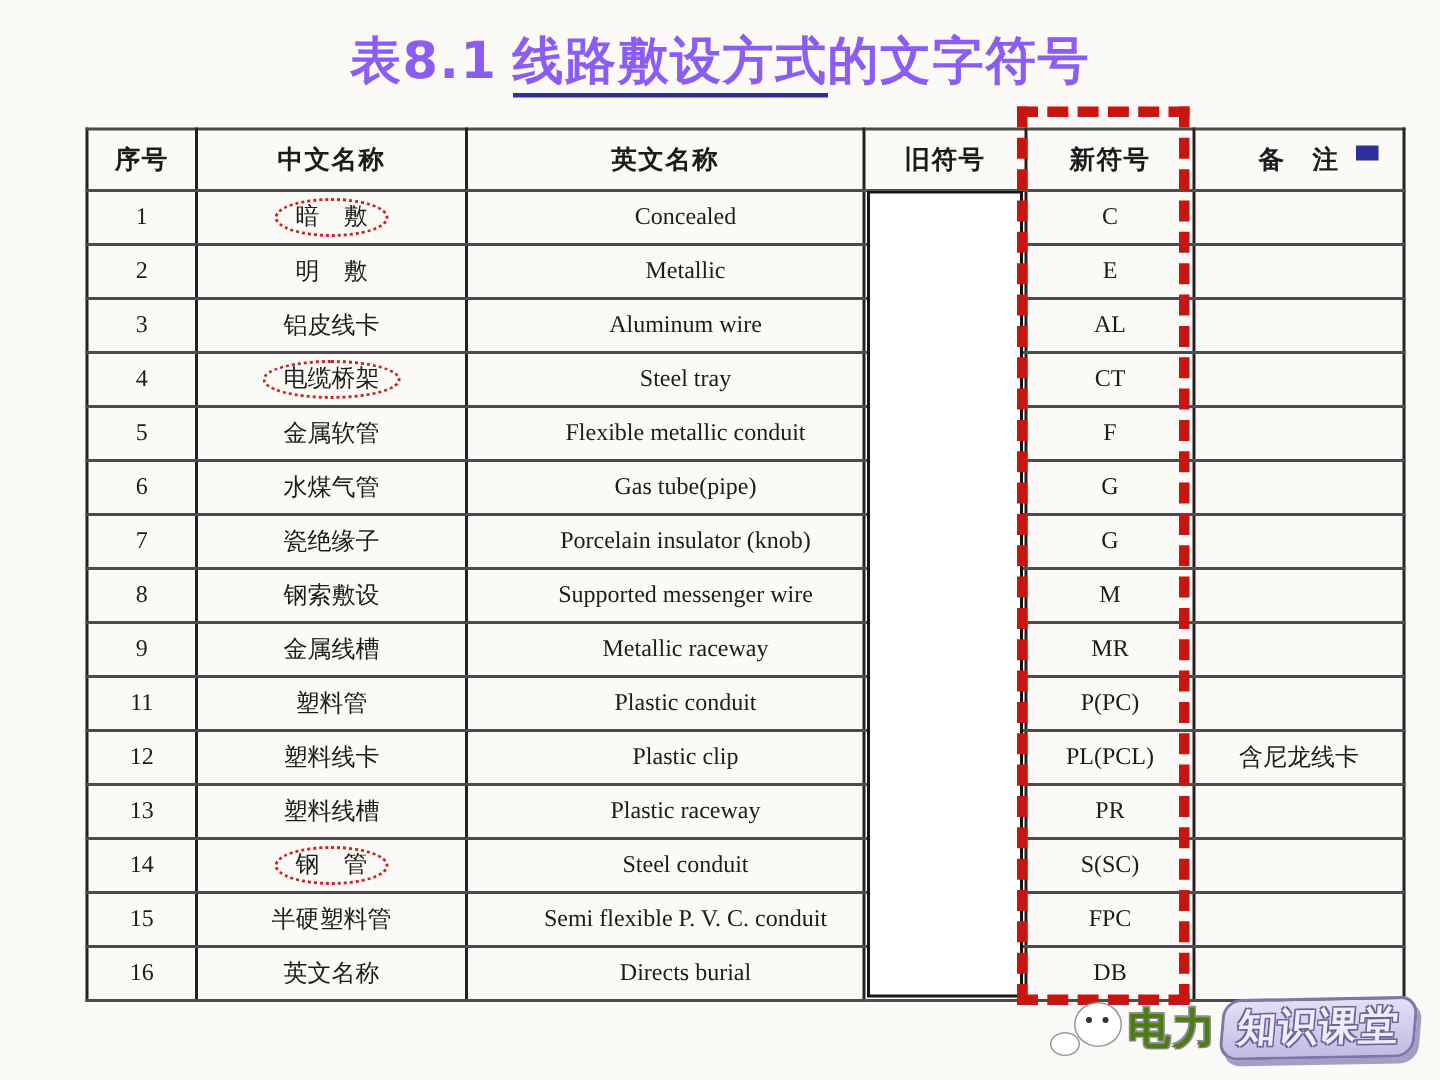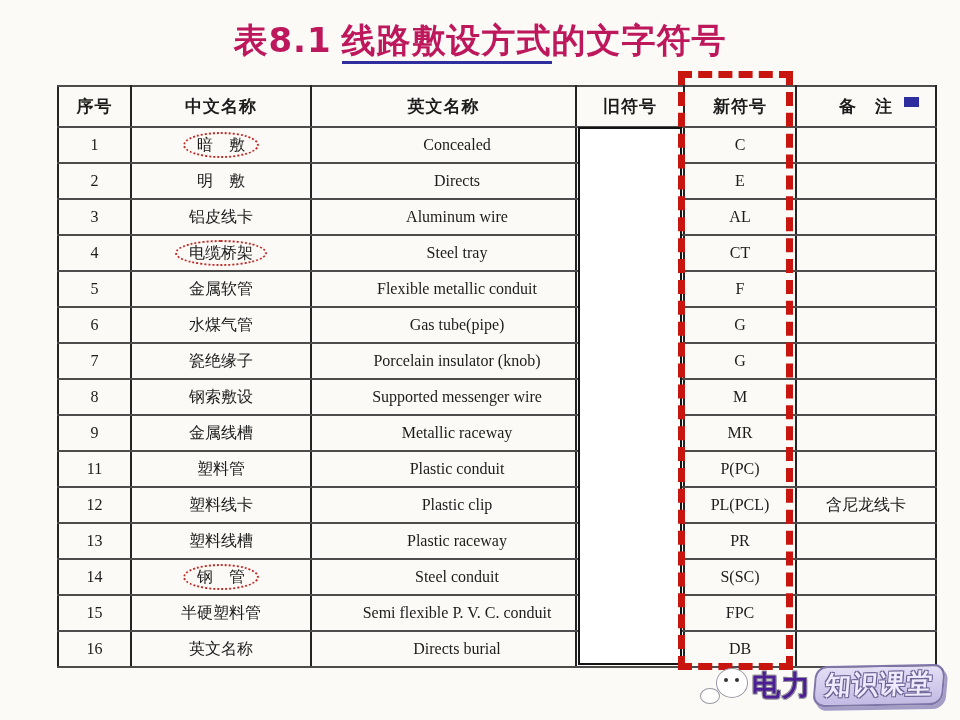--- a/index.html
+++ b/index.html
@@ -2,21 +2,21 @@
 <html><head>
 <meta charset="utf-8">
 <style>
   html,body{margin:0;padding:0;}
   body{width:960px;height:720px;font-family:"Liberation Serif","DejaVu Serif",serif;}
   .page{position:relative;width:960px;height:720px;background:#fbfaf7;overflow:hidden;}
 
   
   .title{position:absolute;top:18px;left:0;width:100%;text-align:center;
          font-family:"DejaVu Sans","Liberation Sans",sans-serif;
-         font-size:34px;font-weight:bold;color:#be185d;letter-spacing:1px;}
+         font-size:34px;font-weight:bold;color:#8b5cf6;letter-spacing:1px;}
   .title .u{border-bottom:3px solid #2e2e9e;padding-bottom:1px;margin-left:10px;}
 
   
   table.sym{position:absolute;left:57px;top:85px;width:878px;border-collapse:collapse;
             table-layout:fixed;background:transparent;}
   table.sym th,table.sym td{
       border-top:2px solid #4c4c4c;border-bottom:2px solid #4c4c4c;
       border-left:2px solid #232323;border-right:2px solid #232323;
       text-align:center;vertical-align:middle;color:#1c1c1c;
       overflow:hidden;white-space:nowrap;}
@@ -44,21 +44,21 @@
   
   .watermark{position:absolute;right:16px;bottom:14px;display:flex;align-items:center;
              z-index:7;font-family:"DejaVu Sans","Liberation Sans",sans-serif;}
   .mascot{position:relative;width:48px;height:40px;margin-right:4px;}
   .mascot .head{position:absolute;right:0;top:2px;width:30px;height:28px;background:#fff;
                 border:1px solid #9a97a3;border-radius:50%;}
   .mascot .head:before{content:"";position:absolute;left:7px;top:9px;width:4px;height:4px;
                 background:#333;border-radius:50%;box-shadow:11px 0 0 #333;}
   .mascot .bubble{position:absolute;left:0;bottom:2px;width:18px;height:14px;background:#fff;
                 border:1px solid #9a97a3;border-radius:50%;}
-  .wm-outline{font-size:28px;font-weight:bold;color:#4c1d95;letter-spacing:2px;
+  .wm-outline{font-size:28px;font-weight:bold;color:#4d7c0f;letter-spacing:2px;
               text-shadow:1px 1px 0 #8f8c99,-1px -1px 0 #8f8c99,1px -1px 0 #8f8c99,-1px 1px 0 #8f8c99;}
   .wm-banner{display:inline-block;margin-left:2px;padding:0 9px 2px 9px;
              background:linear-gradient(#e4def5,#c3bbe4);
              border:2px solid #7e76a8;border-radius:12px;
              transform:skewX(-6deg) rotate(-1deg);
              box-shadow:3px 4px 0 #a49dc6;
              font-size:26px;font-weight:bold;color:#efeaff;letter-spacing:1px;
              text-shadow:1px 1px 0 #6c6494,-1px -1px 0 #6c6494,1px -1px 0 #6c6494,-1px 1px 0 #6c6494;}
 </style>
 </head>
@@ -92,21 +92,21 @@
           <td class="c-num">1</td>
           <td class="c-cn"><span class="circled">暗　敷</span></td>
           <td class="c-en">Concealed</td>
           <td class="c-old"></td>
           <td class="c-new">C</td>
           <td class="c-remark"></td>
         </tr>
         <tr>
           <td class="c-num">2</td>
           <td class="c-cn">明　敷</td>
-          <td class="c-en">Directs</td>
+          <td class="c-en">Metallic</td>
           <td class="c-old"></td>
           <td class="c-new">E</td>
           <td class="c-remark"></td>
         </tr>
         <tr>
           <td class="c-num">3</td>
           <td class="c-cn">铝皮线卡</td>
           <td class="c-en">Aluminum wire</td>
           <td class="c-old"></td>
           <td class="c-new">AL</td>

